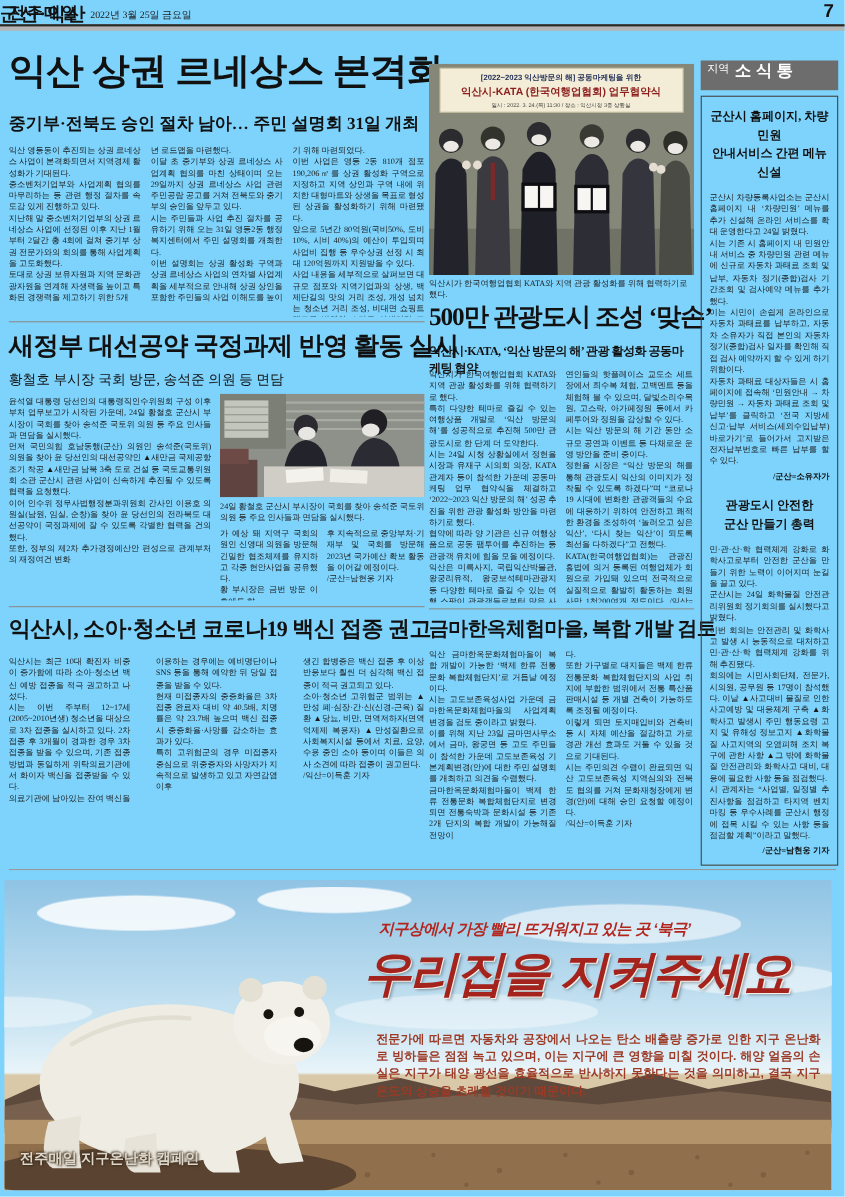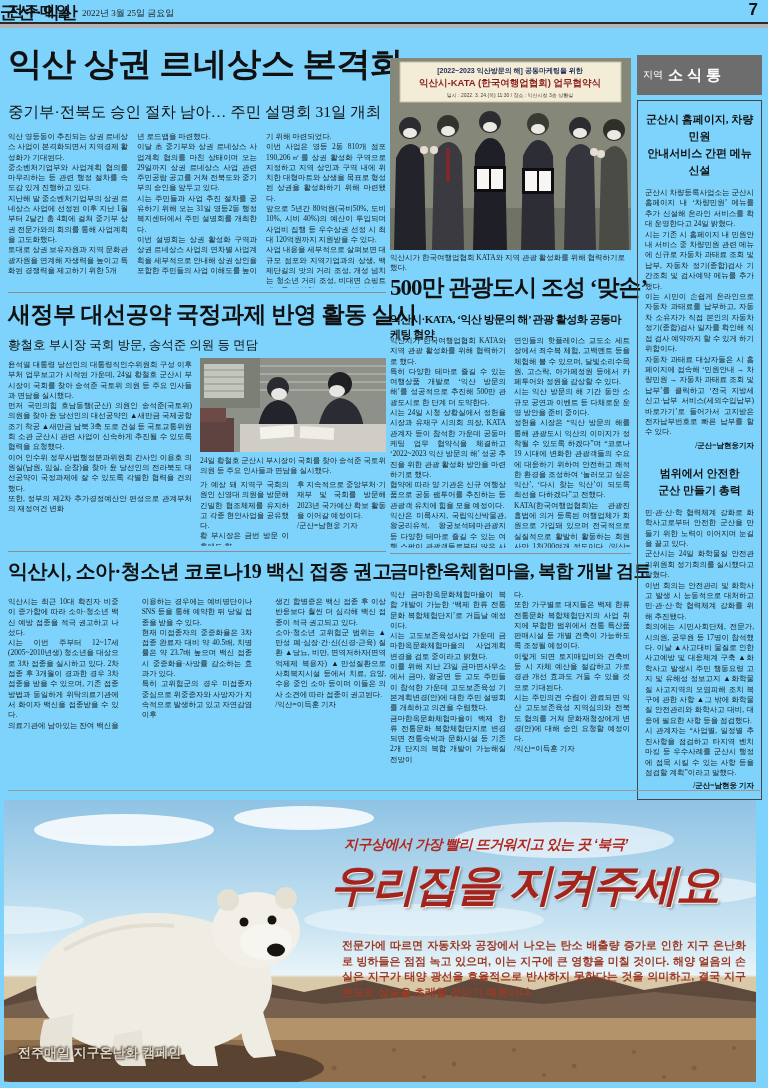--- a/index.html
+++ b/index.html
@@ -14,21 +14,21 @@
   .page-num { position:absolute; right:10px; top:0; font-size:17px; font-weight:bold; font-family:"Liberation Sans",sans-serif; }
   .masthead-rule { position:absolute; left:0; top:22px; width:768px; height:6px; border-top:2px solid #2a2a2a; background:#b5b5b5; }
 
   
   .col { font-size:7.5px; line-height:10.3px; text-align:justify; white-space:pre-line; overflow:hidden; color:#1a1a1a; }
   .divider { position:absolute; border-top:1px solid #8c8c8c; }
   .headline { font-weight:bold; letter-spacing:-0.5px; white-space:nowrap; }
 
   
   .a1-headline { position:absolute; left:8px; top:42px; width:378px; font-size:33px; transform:scaleX(1.04); transform-origin:left; }
-  .a1-subhead  { position:absolute; left:8px; top:102px; width:378px; font-size:15.5px; font-weight:normal; }
+  .a1-subhead  { position:absolute; left:8px; top:102px; width:378px; font-size:15.5px; font-weight:bold; }
   .a1-body { position:absolute; left:8px; top:132px; width:378px; height:156px; display:flex; gap:9px; }
   .a1-body .col { width:120px; }
 
   
   .a2-headline { position:absolute; left:8px; top:299px; width:378px; font-size:23px; }
   .a2-subhead  { position:absolute; left:8px; top:337px; width:378px; font-size:12.5px; font-weight:normal; }
   .a2-col1 { position:absolute; left:8px; top:360px; width:184px; height:186px; }
   .a2-photo { position:absolute; left:200px; top:358px; width:186px; height:94px; }
   .a2-caption { position:absolute; left:200px; top:456px; width:186px; font-size:7.5px; line-height:10px; color:#222; text-align:justify; }
   .a2-col2 { position:absolute; left:200px; top:480px; width:89px; height:66px; }
@@ -45,21 +45,21 @@
   .a3-headline { position:absolute; left:390px; top:272px; width:241px; font-size:23px; letter-spacing:-1px; }
   .a3-subhead  { position:absolute; left:390px; top:312px; width:241px; font-size:11px; font-weight:bold; letter-spacing:-0.5px; }
   .a3-body { position:absolute; left:390px; top:336px; width:241px; height:212px; display:flex; gap:8px; }
   .a3-body .col { width:116px; }
   .a5-headline { position:absolute; left:390px; top:559px; width:241px; font-size:18px; }
   .a5-body { position:absolute; left:390px; top:590px; width:241px; height:192px; display:flex; gap:8px; }
   .a5-body .col { width:116px; }
 
   
   .sidebar { position:absolute; left:637px; top:55px; width:125px; }
-  .sidebar-head { height:40px; background:#6d6d6d; color:#fff; display:flex; align-items:center; padding-left:6px; font-family:"Liberation Sans",sans-serif; }
+  .sidebar-head { height:27px; background:#6d6d6d; color:#fff; display:flex; padding-left:6px; font-family:"Liberation Sans",sans-serif; }
   .sidebar-head .tag { font-size:10px; margin-right:5px; }
   .sidebar-head .ttl { font-size:15px; font-weight:bold; letter-spacing:4px; }
   .sidebar-box { margin-top:5px; border:1px solid #444; height:700px; padding:10px 7px; overflow:hidden; }
   .sb-title { font-size:11px; font-weight:bold; text-align:center; line-height:17px; white-space:pre-line; margin-bottom:9px; }
   .sb-body { font-size:7.5px; line-height:10.4px; text-align:justify; white-space:pre-line; color:#1a1a1a; }
   .sb-reporter { font-size:7.5px; text-align:right; margin:3px 0 14px 0; font-weight:bold; }
 
   
   .ph { width:100%; height:100%; display:block; }
 
@@ -253,22 +253,22 @@
       <span class="tag">지역</span>
       <span class="ttl">소식통</span>
     </div>
     <div class="sidebar-box">
       <div class="sb-title">군산시 홈페이지, 차량민원
 안내서비스 간편 메뉴 신설</div>
       <div class="sb-body">군산시 차량등록사업소는 군산시 홈페이지 내 ‘차량민원’ 메뉴를 추가 신설해 온라인 서비스를 확대 운영한다고 24일 밝혔다.
 시는 기존 시 홈페이지 내 민원안내 서비스 중 차량민원 관련 메뉴에 신규로 자동차 과태료 조회 및 납부, 자동차 정기(종합)검사 기간조회 및 검사예약 메뉴를 추가했다.
 이는 시민이 손쉽게 온라인으로 자동차 과태료를 납부하고, 자동차 소유자가 직접 본인의 자동차 정기(종합)검사 일자를 확인해 직접 검사 예약까지 할 수 있게 하기 위함이다.
 자동차 과태료 대상자들은 시 홈페이지에 접속해 ‘민원안내 → 차량민원 → 자동차 과태료 조회 및 납부’를 클릭하고 ‘전국 지방세 신고·납부 서비스(세외수입납부) 바로가기’로 들어가서 고지받은 전자납부번호로 빠른 납부를 할 수 있다.</div>
-      <div class="sb-reporter">/군산=남현웅기자</div>
-      <div class="sb-title">범위에서 안전한
+      <div class="sb-reporter">/군산=소유자가</div>
+      <div class="sb-title">관광도시 안전한
 군산 만들기 총력</div>
       <div class="sb-body">민·관·산·학 협력체계 강화로 화학사고로부터 안전한 군산을 만들기 위한 노력이 이어지며 눈길을 끌고 있다.
 군산시는 24일 화학물질 안전관리위원회 정기회의를 실시했다고 밝혔다.
 이번 회의는 안전관리 및 화학사고 발생 시 능동적으로 대처하고 민·관·산·학 협력체계 강화를 위해 추진됐다.
 회의에는 시민사회단체, 전문가, 시의원, 공무원 등 17명이 참석했다. 이날 ▲사고대비 물질로 인한 사고예방 및 대응체계 구축 ▲화학사고 발생시 주민 행동요령 고지 및 유해성 정보고지 ▲화학물질 사고지역의 오염피해 조치 복구에 관한 사항 ▲그 밖에 화학물질 안전관리와 화학사고 대비, 대응에 필요한 사항 등을 점검했다.
 시 관계자는 “사업별, 일정별 추진사항을 점검하고 타지역 벤치마킹 등 우수사례를 군산시 행정에 접목 시킬 수 있는 사항 등을 점검할 계획”이라고 말했다.</div>
       <div class="sb-reporter">/군산=남현웅 기자</div>
     </div>
   </div>
 

